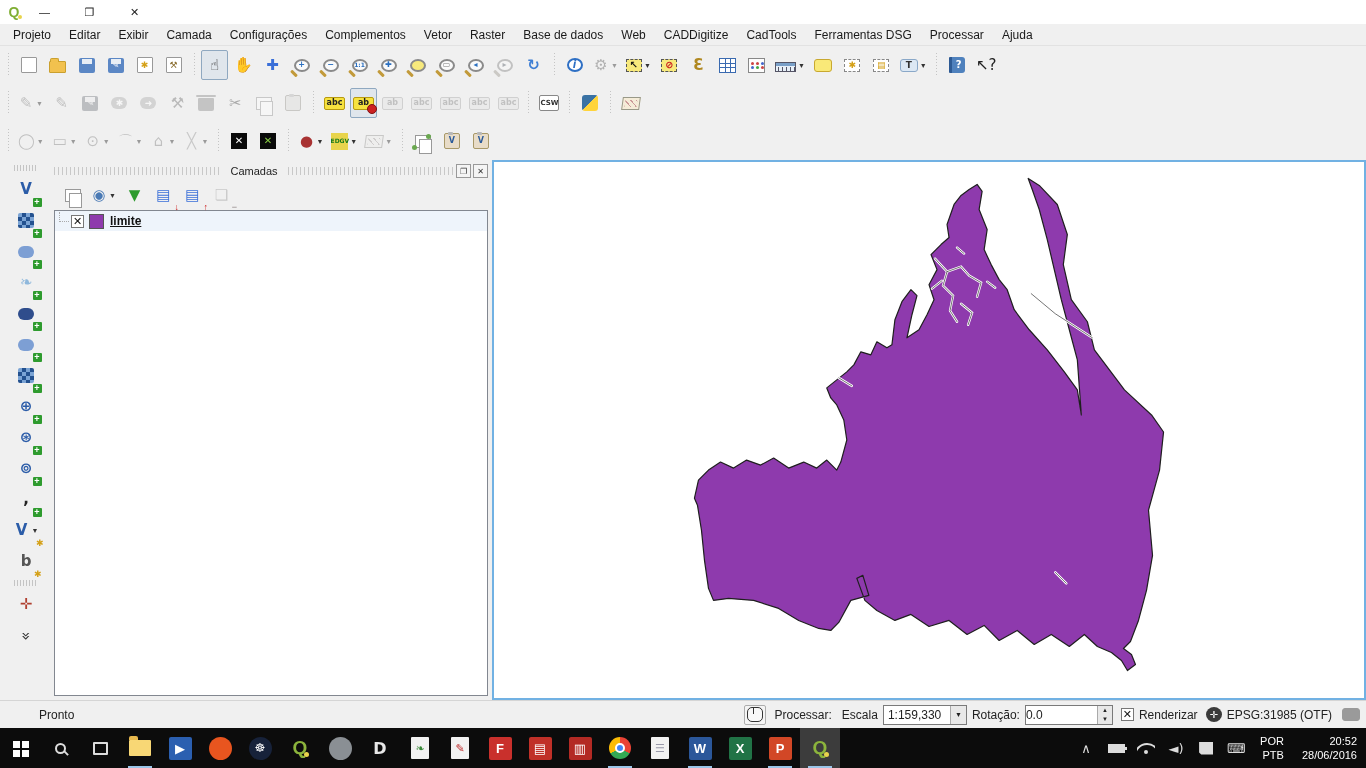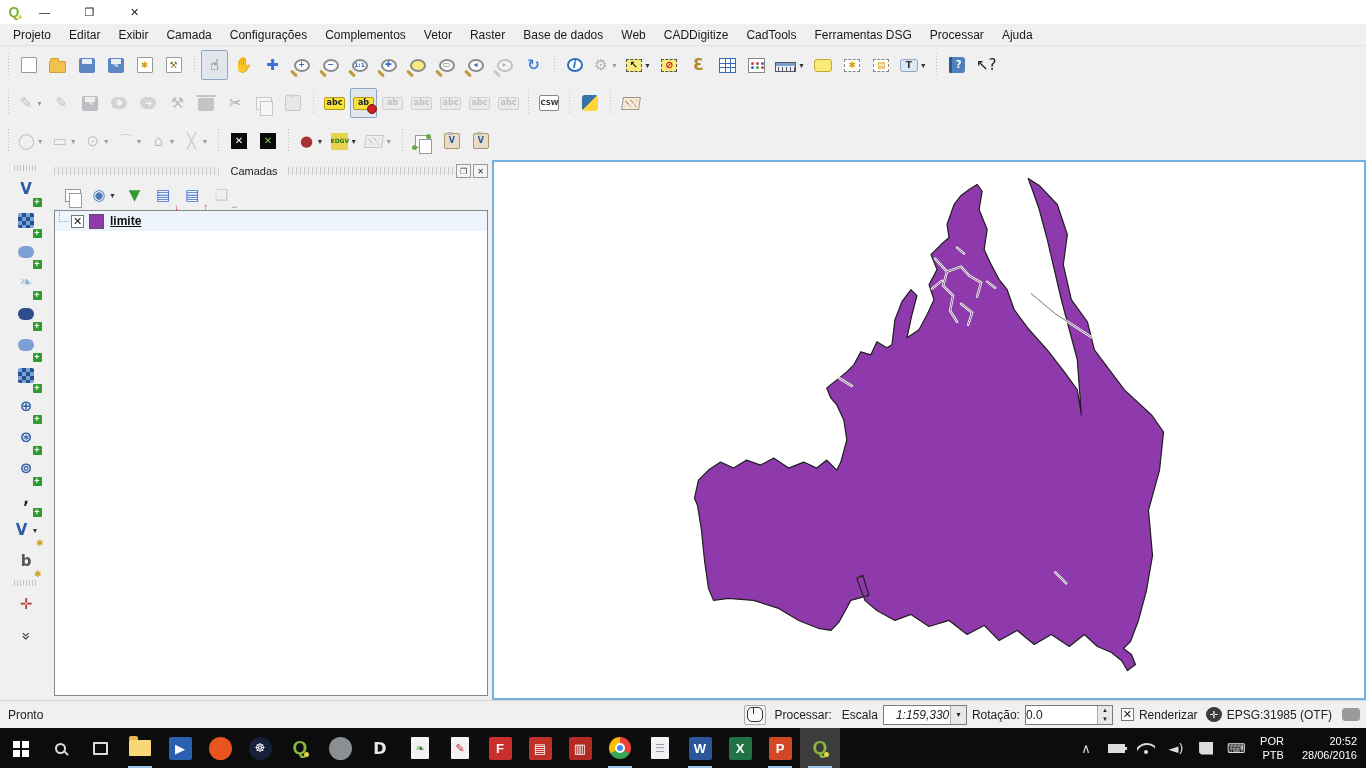--- a/index.html
+++ b/index.html
@@ -99,26 +99,26 @@
   .tree-stub { width:10px; height:10px; border-left:1px dotted #aaa; border-bottom:1px dotted #aaa; margin-right:2px; margin-top:-8px; }
   .cbx { width:13px; height:13px; border:1px solid #777; background:#fff; font-size:11px; font-weight:bold; line-height:11px; text-align:center; color:#111; margin-right:5px; }
   .swatch { width:15px; height:15px; border:1px solid #555; margin-right:6px; }
   .lname { font-weight:bold; text-decoration:underline; font-size:12px; color:#111; }
 
   .canvas { flex:1; background:#fff; border:2px solid #71b1e3; margin:0 0 0 2px; position:relative; }
   .canvas svg { display:block; width:100%; height:100%; }
 
   
   .statusbar { height:28px; background:#f0f0f0; border-top:1px solid #d5d5d5; display:flex; align-items:center; padding:0 6px; font-size:12px; }
-  .sb-ready { margin-right:auto; padding-left:2px; }
+  .sb-ready { margin-right:auto; padding-left:2px;margin-left:31px; }
   .sb-btn { width:22px; height:20px; border:1px solid #adadad; background:#f4f4f4; border-radius:2px; display:flex; align-items:center; justify-content:center; margin-right:4px; }
   .sb-label { margin:0 5px; }
   .sb-input { width:300px; height:20px; border:1px solid #7a7a7a; background:#fff; text-align:center; font-size:12px; font-family:"Liberation Sans",sans-serif; }
   .sb-combo { width:84px; height:20px; border:1px solid #7a7a7a; background:#fff; display:flex; align-items:center; }
-  .sb-combo .val { flex:1; padding-left:12px; font-size:12px;font-style:italic; }
+  .sb-combo .val { flex:1; padding-left:4px; font-size:12px; }
   .sb-combo .arr { width:16px; height:100%; background:#e8e8e8; border-left:1px solid #aaa; font-size:7px; display:flex; align-items:center; justify-content:center; }
   .sb-spin { width:88px; height:20px; border:1px solid #7a7a7a; background:#fff; display:flex; align-items:center; }
   .sb-spin .val { flex:1; }
   .sb-spin .arrs { width:15px; height:100%; display:flex; flex-direction:column; border-left:1px solid #aaa; }
   .sb-spin .arrs span { flex:1; font-size:6px; display:flex; align-items:center; justify-content:center; background:#e8e8e8; }
   .sb-check { display:flex; align-items:center; margin:0 8px; }
   .sb-check .cbx { margin-right:5px; }
   .sb-crs { display:flex; align-items:center; margin-right:10px; }
   .sb-crs span.txt { margin-left:5px; }
 

